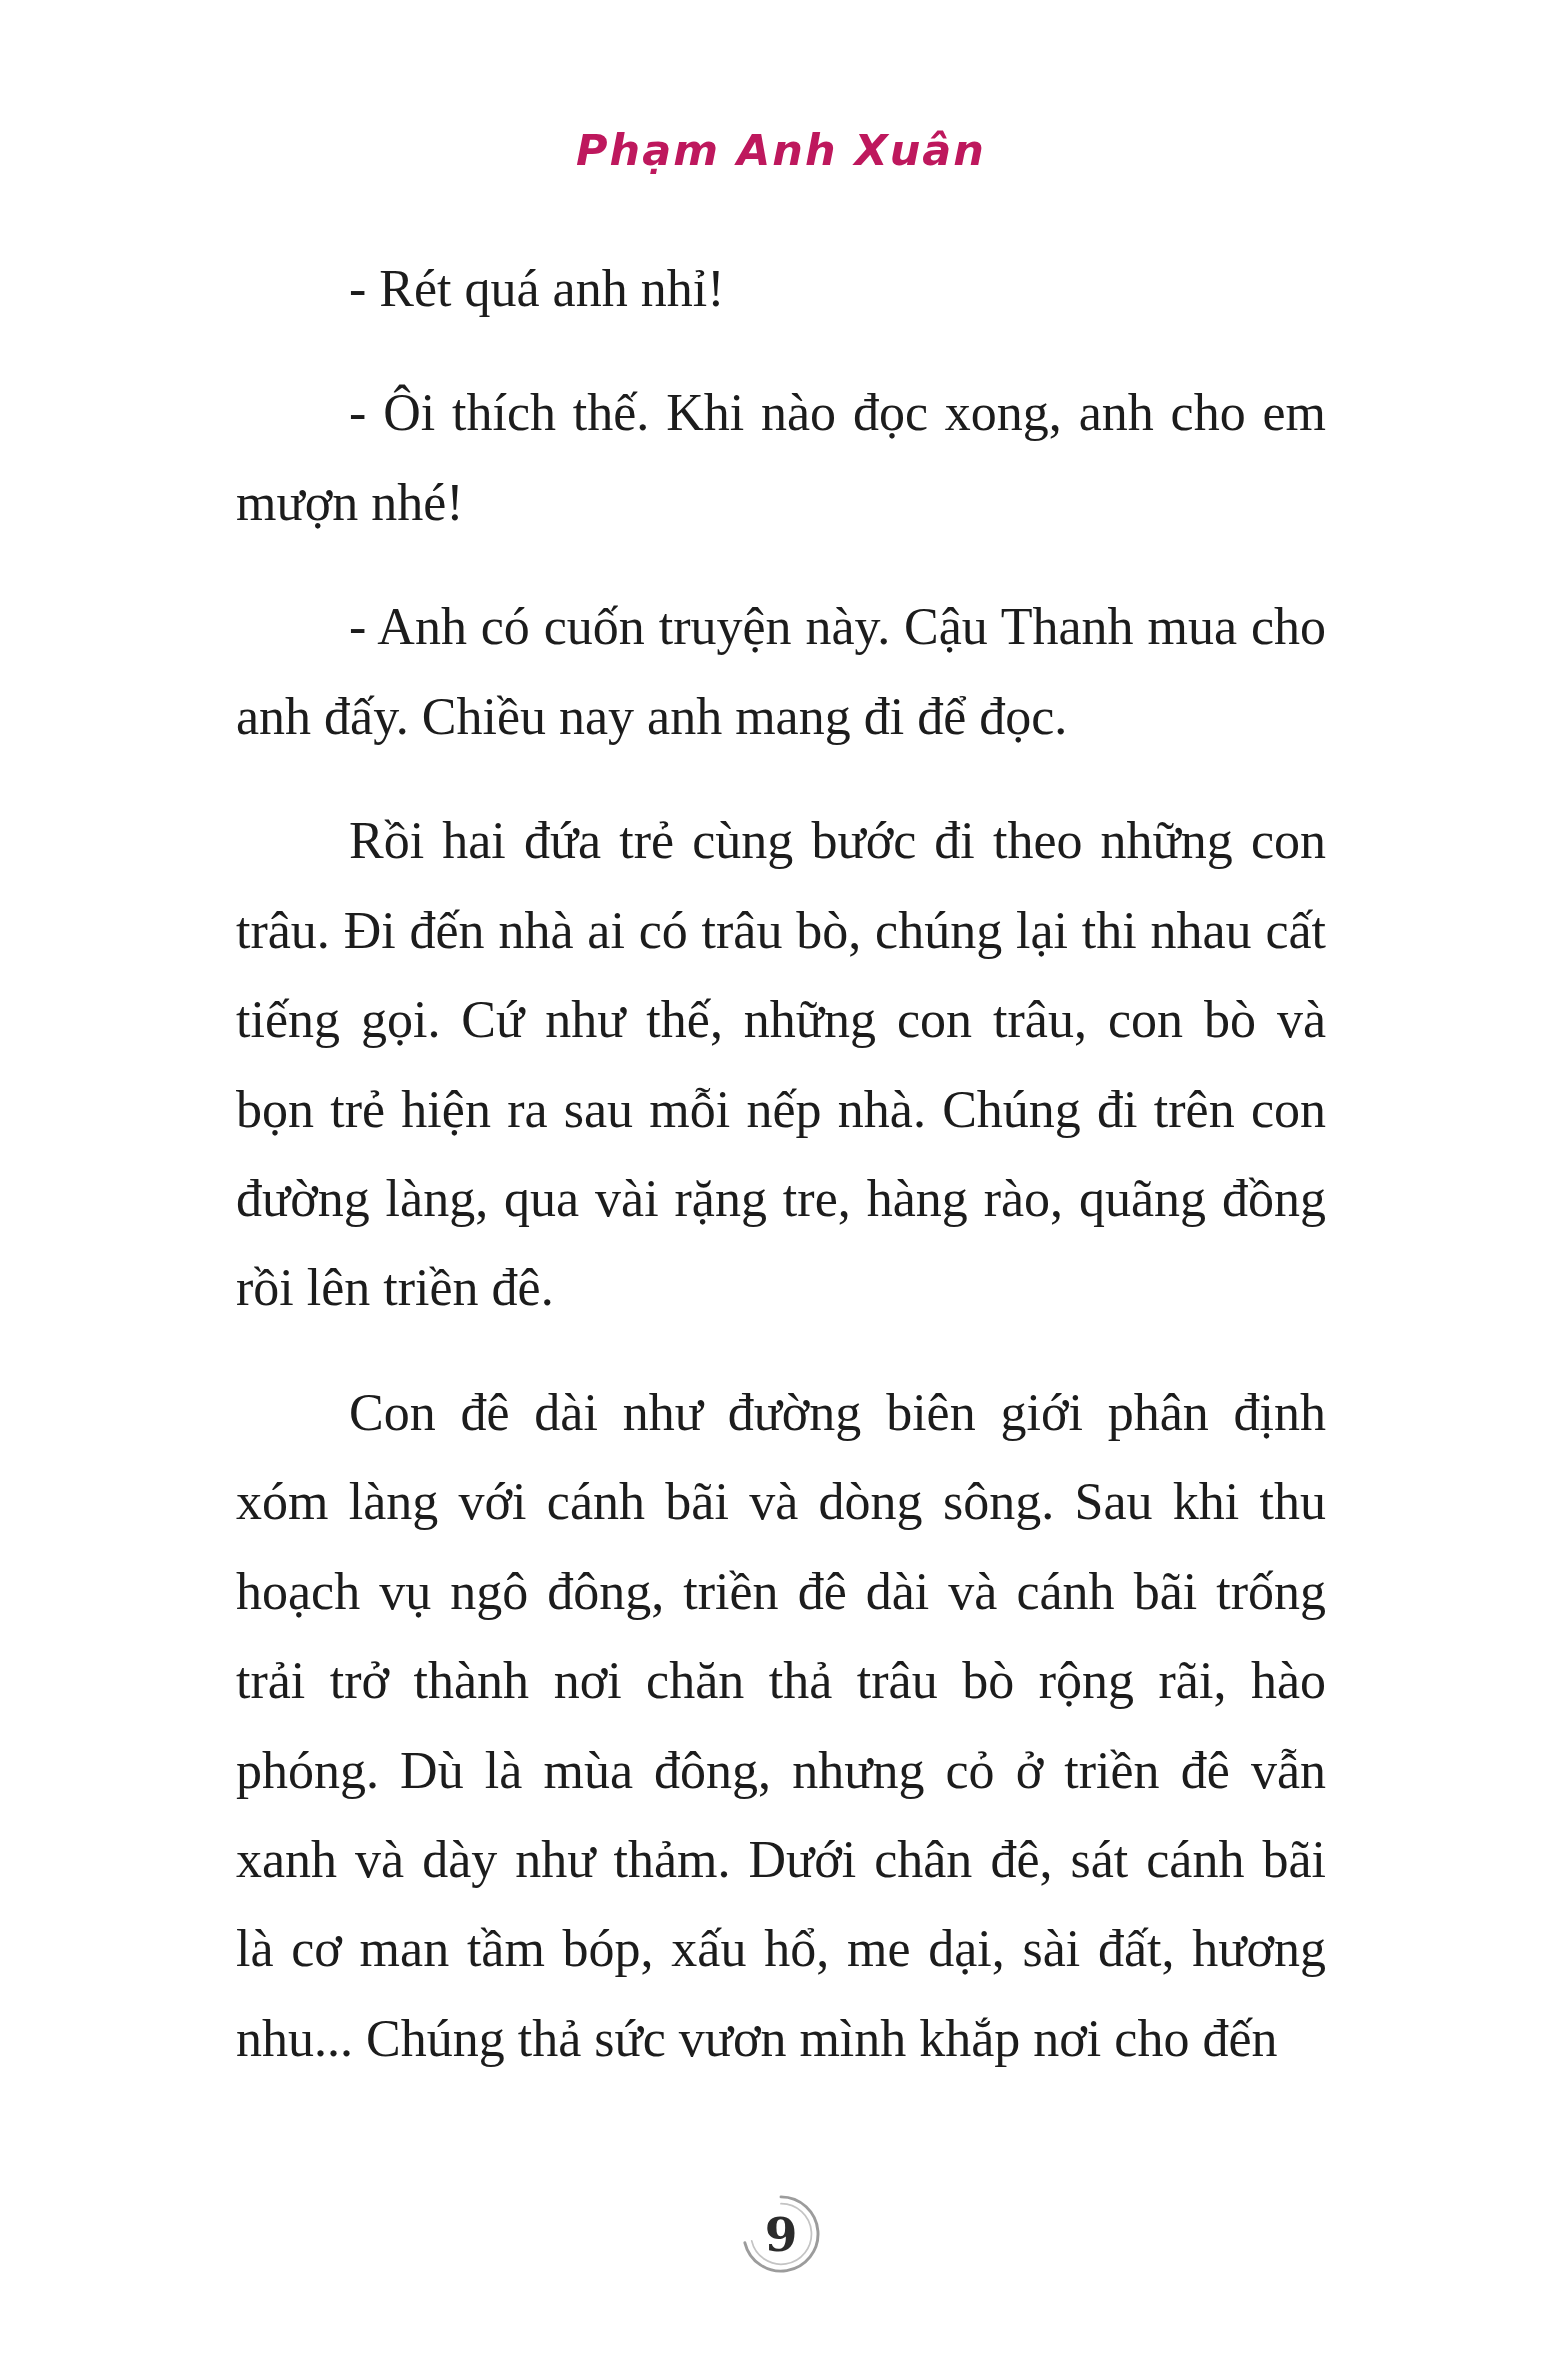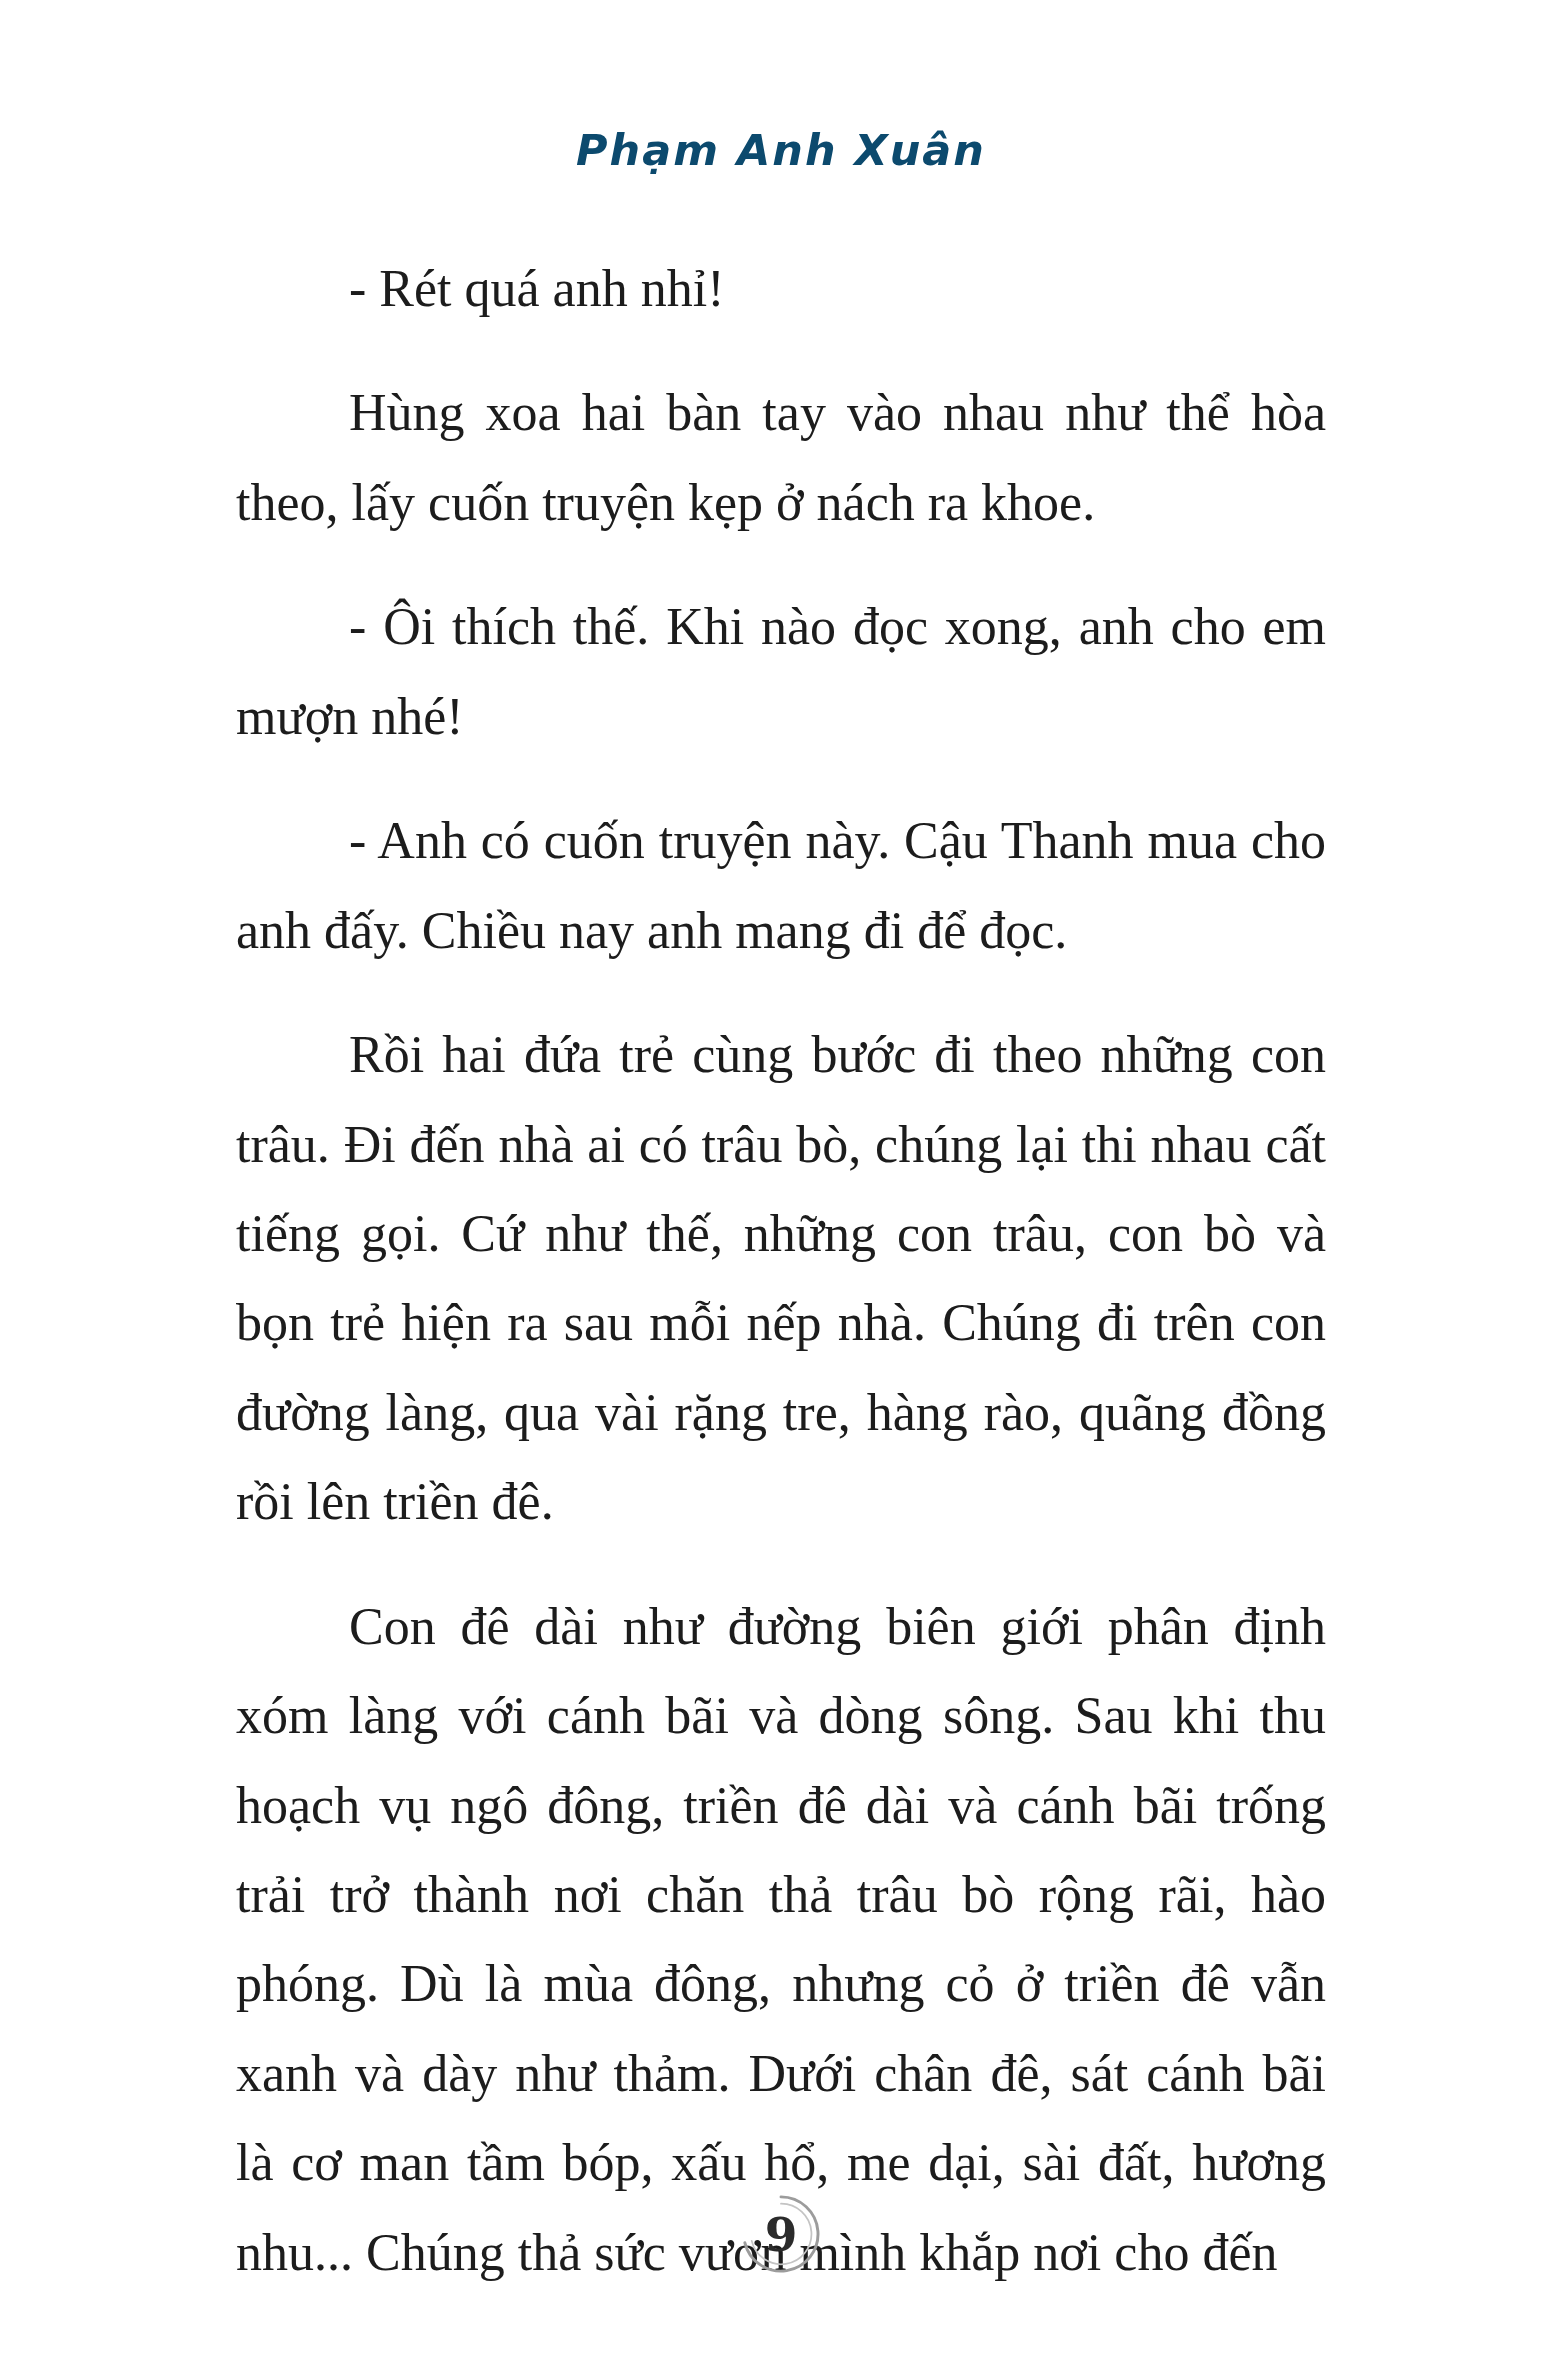--- a/index.html
+++ b/index.html
@@ -21,21 +21,21 @@
     position: relative;
   }
   .page-header {
     text-align: center;
     padding-top: 125px;
     font-family: "DejaVu Sans", sans-serif;
     font-size: 43px;
     font-weight: 700;
     font-style: italic;
     letter-spacing: 2px;
-    color: #0c4a6e;
+    color: #be185d;
   }
   .content {
     width: 1090px;
     margin: 0 auto;
     padding-top: 69px;
   }
   .content p {
     font-size: 52px;
     line-height: 1.72;
     text-align: justify;
@@ -72,21 +72,20 @@
 </style>
 </head>
 <body>
 
 <div class="page">
 
   <div class="page-header">Phạm Anh Xuân</div>
 
   <div class="content">
     <p>- Rét quá anh nhỉ!</p>
-    <p>Hùng xoa hai bàn tay vào nhau như thể hòa theo, lấy cuốn truyện kẹp ở nách ra khoe.</p>
     <p>- Ôi thích thế. Khi nào đọc xong, anh cho em mượn nhé!</p>
     <p>- Anh có cuốn truyện này. Cậu Thanh mua cho anh đấy. Chiều nay anh mang đi để đọc.</p>
     <p>Rồi hai đứa trẻ cùng bước đi theo những con trâu. Đi đến nhà ai có trâu bò, chúng lại thi nhau cất tiếng gọi. Cứ như thế, những con trâu, con bò và bọn trẻ hiện ra sau mỗi nếp nhà. Chúng đi trên con đường làng, qua vài rặng tre, hàng rào, quãng đồng rồi lên triền đê.</p>
     <p>Con đê dài như đường biên giới phân định xóm làng với cánh bãi và dòng sông. Sau khi thu hoạch vụ ngô đông, triền đê dài và cánh bãi trống trải trở thành nơi chăn thả trâu bò rộng rãi, hào phóng. Dù là mùa đông, nhưng cỏ ở triền đê vẫn xanh và dày như thảm. Dưới chân đê, sát cánh bãi là cơ man tầm bóp, xấu hổ, me dại, sài đất, hương nhu... Chúng thả sức vươn mình khắp nơi cho đến</p>
   </div>
 
   <div class="page-number-wrap">
     <svg width="82" height="82" viewBox="0 0 84 84">
       <path d="M42,4 a38,38 0 1,1 -37,47" fill="none" stroke="#9c9c9c" stroke-width="3" stroke-linecap="round"></path>
       <path d="M42,11 a31,31 0 1,1 -30,38" fill="none" stroke="#c4c4c4" stroke-width="1.8" stroke-linecap="round"></path>

